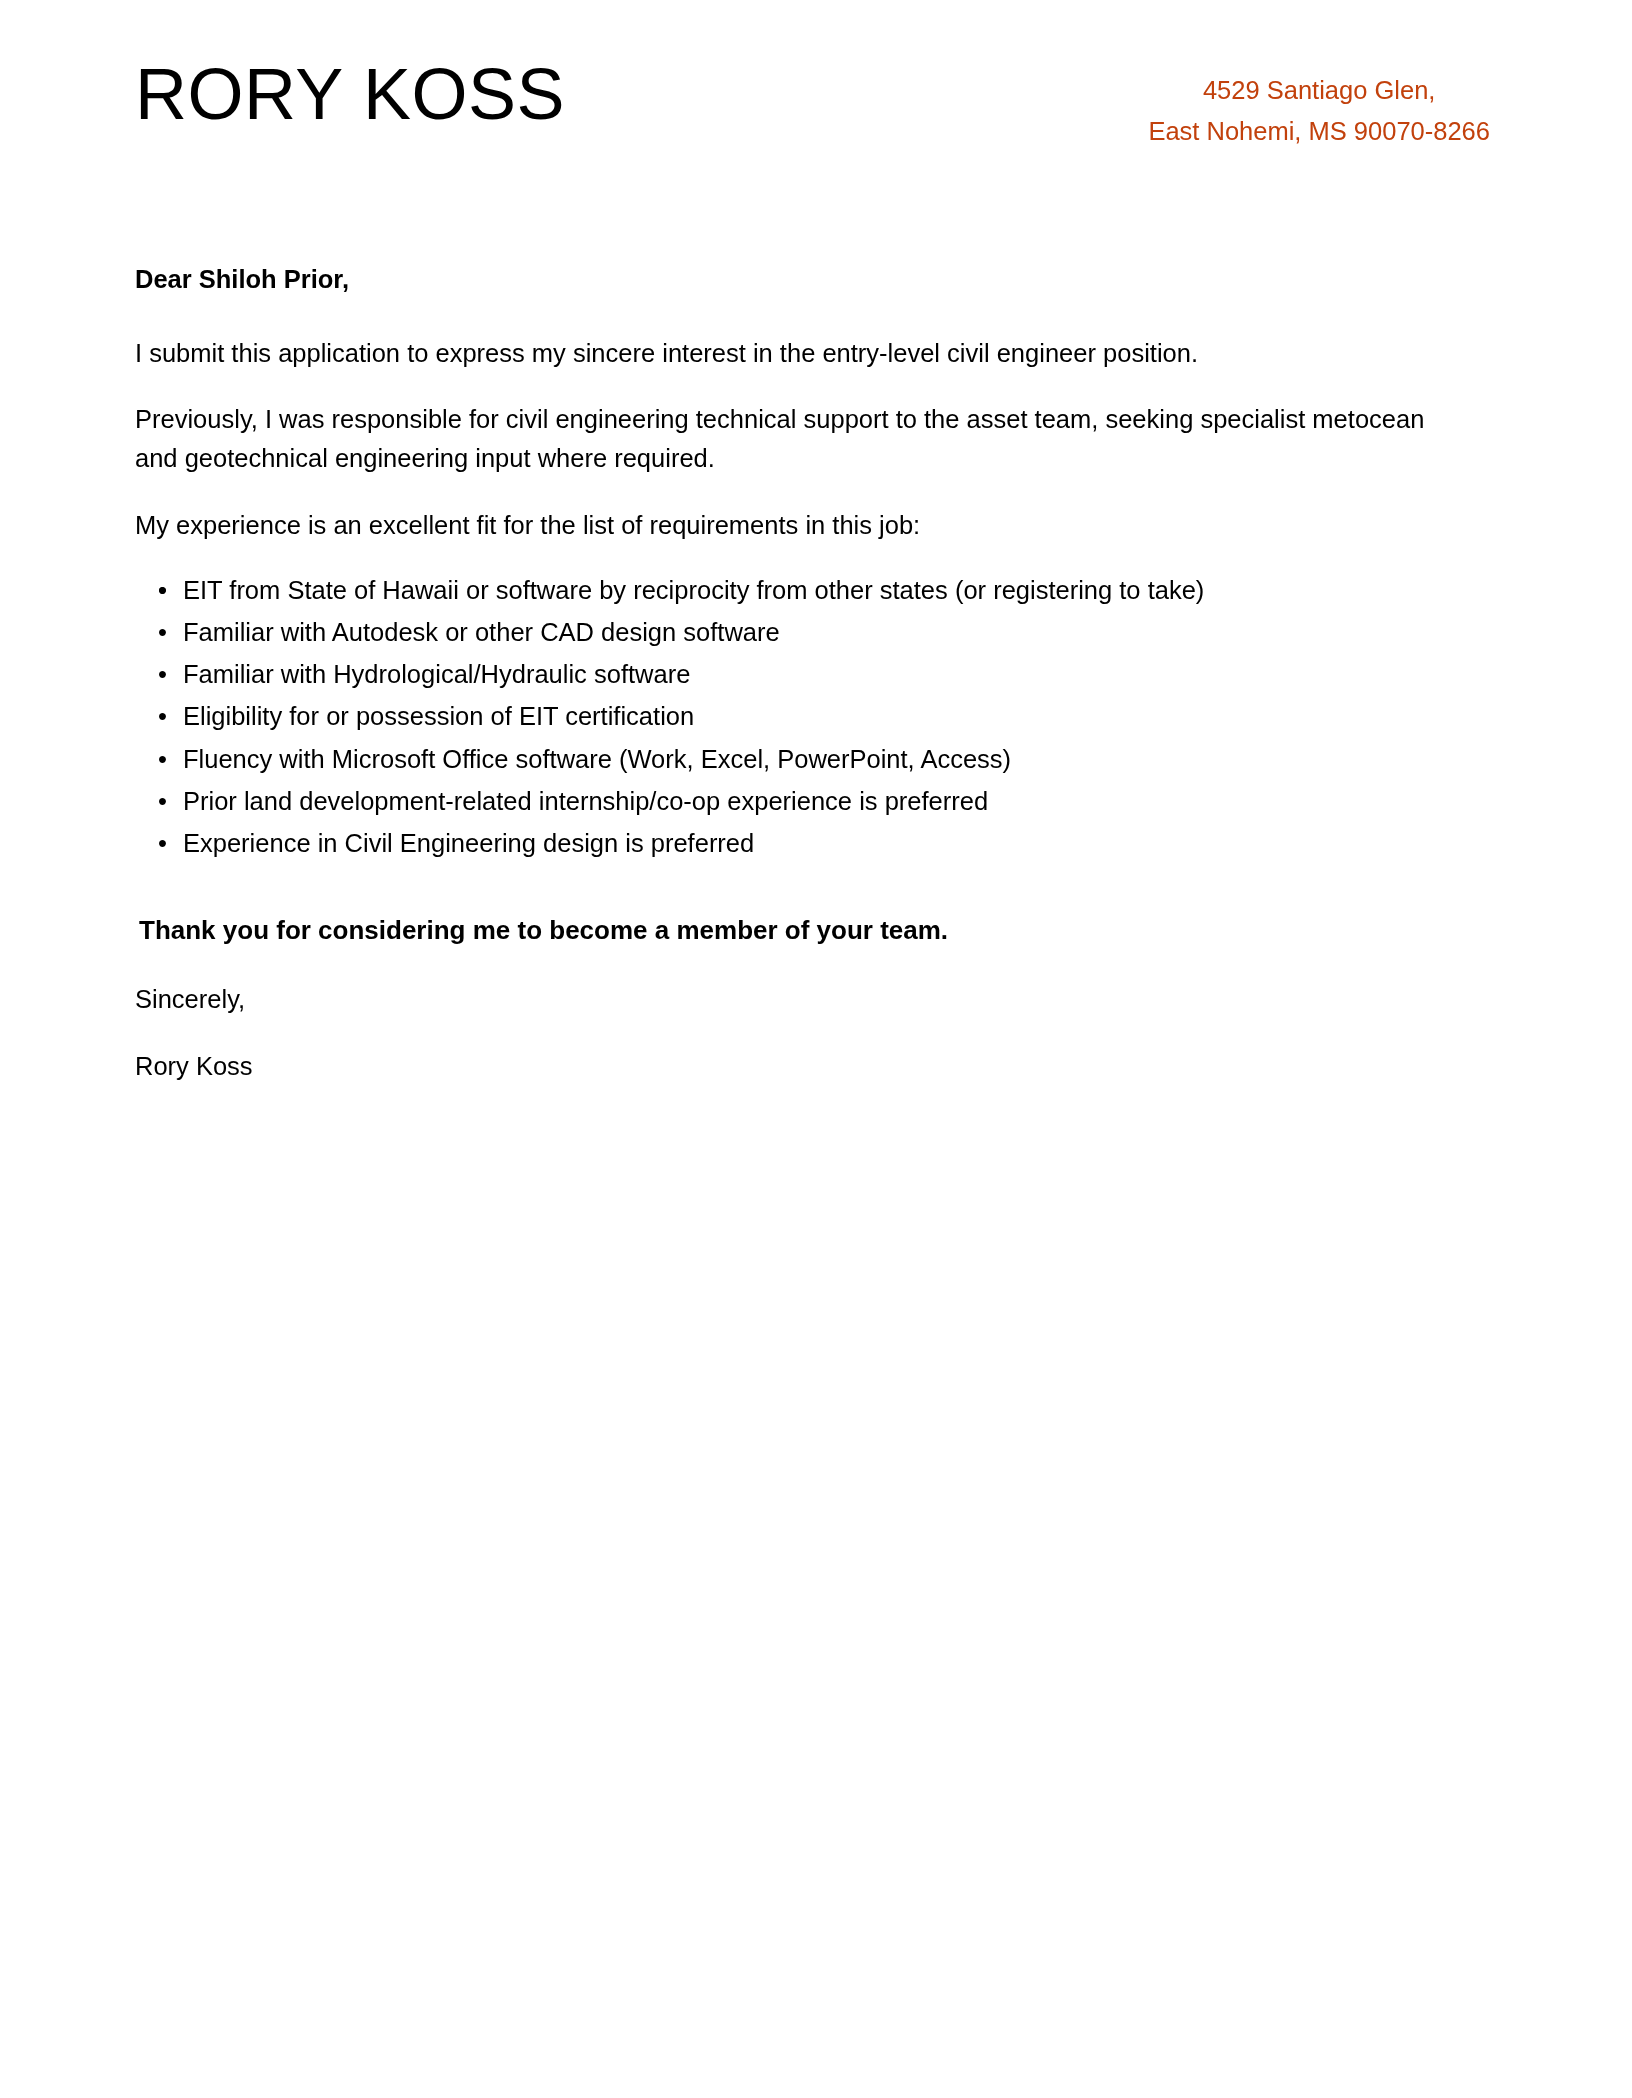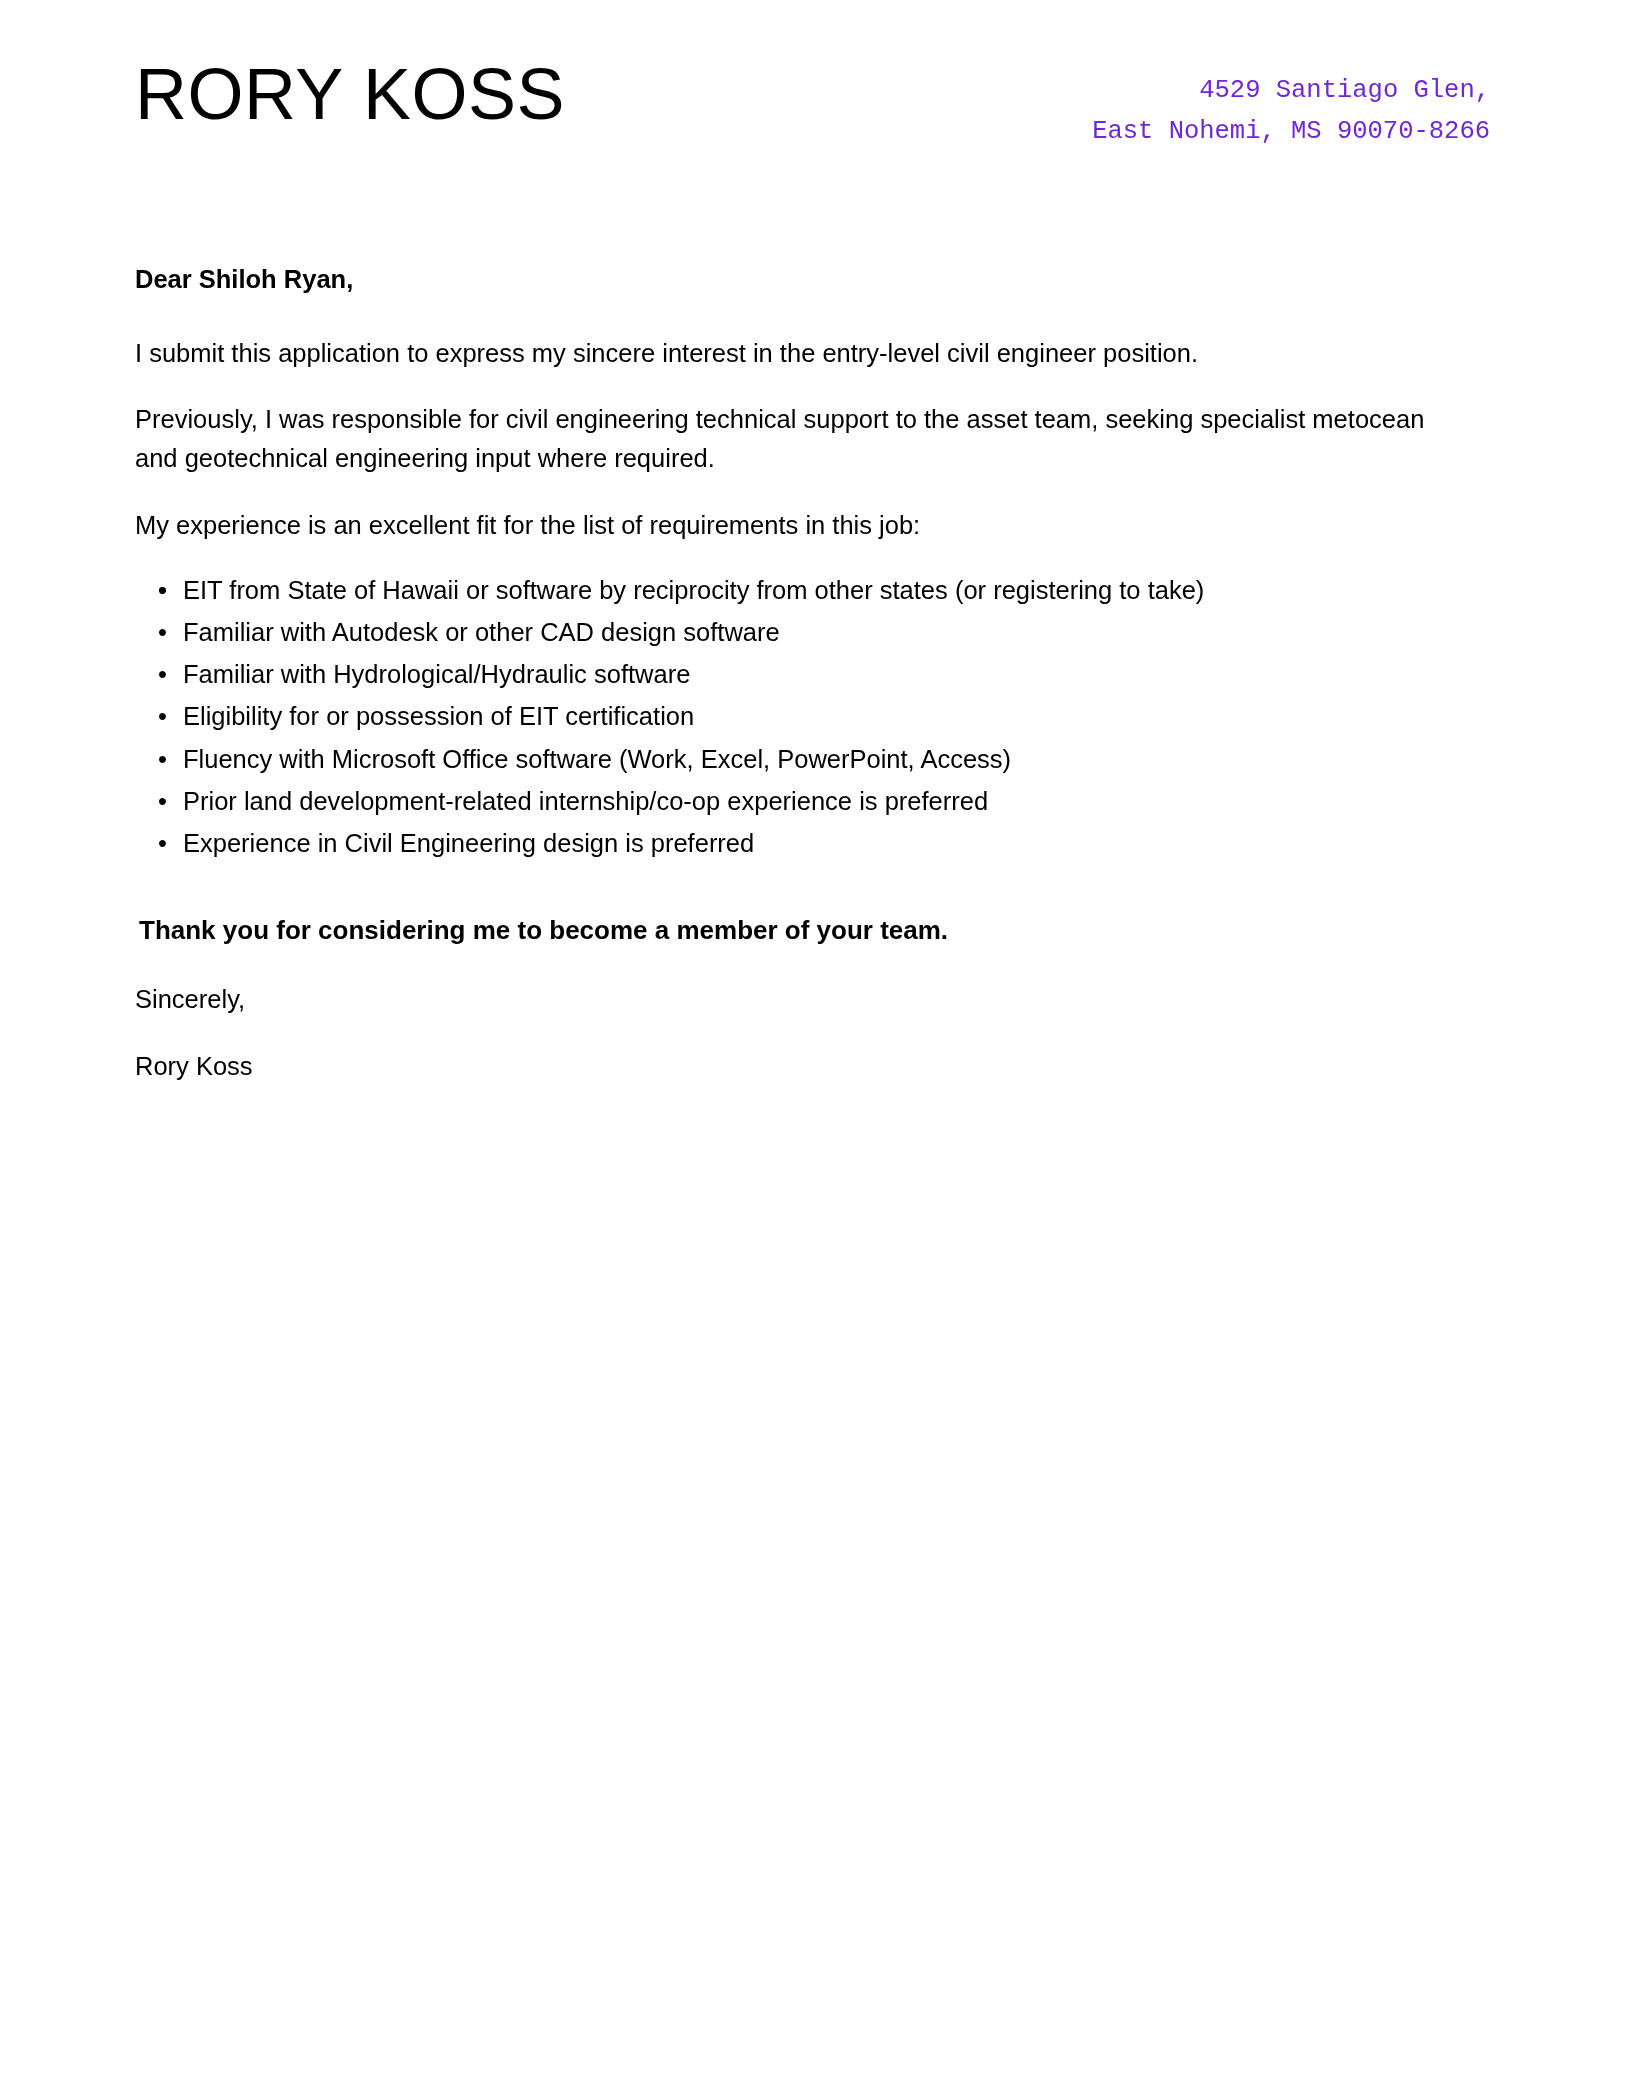--- a/index.html
+++ b/index.html
@@ -37,26 +37,25 @@
   .name {
     font-size: 72px;
     font-weight: 400;
     letter-spacing: 0.5px;
     line-height: 1.02;
     white-space: nowrap;
     margin: 0;
     color: #000000;
   }
   .address {
-    text-align: right;
+    text-align: center;
     font-size: 25.5px;
     line-height: 1.62;
     padding-top: 12px;
-    color: #6d28d9;
-    font-family: Liberation Mono, monospace;
+    color: #c2410c;
   }
   .address .line {
     white-space: nowrap;
   }
   
   .body {
     padding-top: 108px;
   }
   .salutation {
     font-size: 25.5px;
@@ -117,21 +116,21 @@
     <div class="header">
       <h1 class="name">RORY KOSS</h1>
       <div class="address">
         <div class="line">4529 Santiago Glen,</div>
         <div class="line">East Nohemi, MS 90070-8266</div>
       </div>
     </div>
 
     <div class="body">
 
-      <p class="salutation">Dear Shiloh Ryan,</p>
+      <p class="salutation">Dear Shiloh Prior,</p>
 
       <p class="para">I submit this application to express my sincere interest in the entry-level civil engineer position.</p>
 
       <p class="para">Previously, I was responsible for civil engineering technical support to the asset team, seeking specialist metocean and geotechnical engineering input where required.</p>
 
       <p class="para tight">My experience is an excellent fit for the list of requirements in this job:</p>
 
       <ul class="reqs">
         <li>
           <span class="bullet">•</span>

